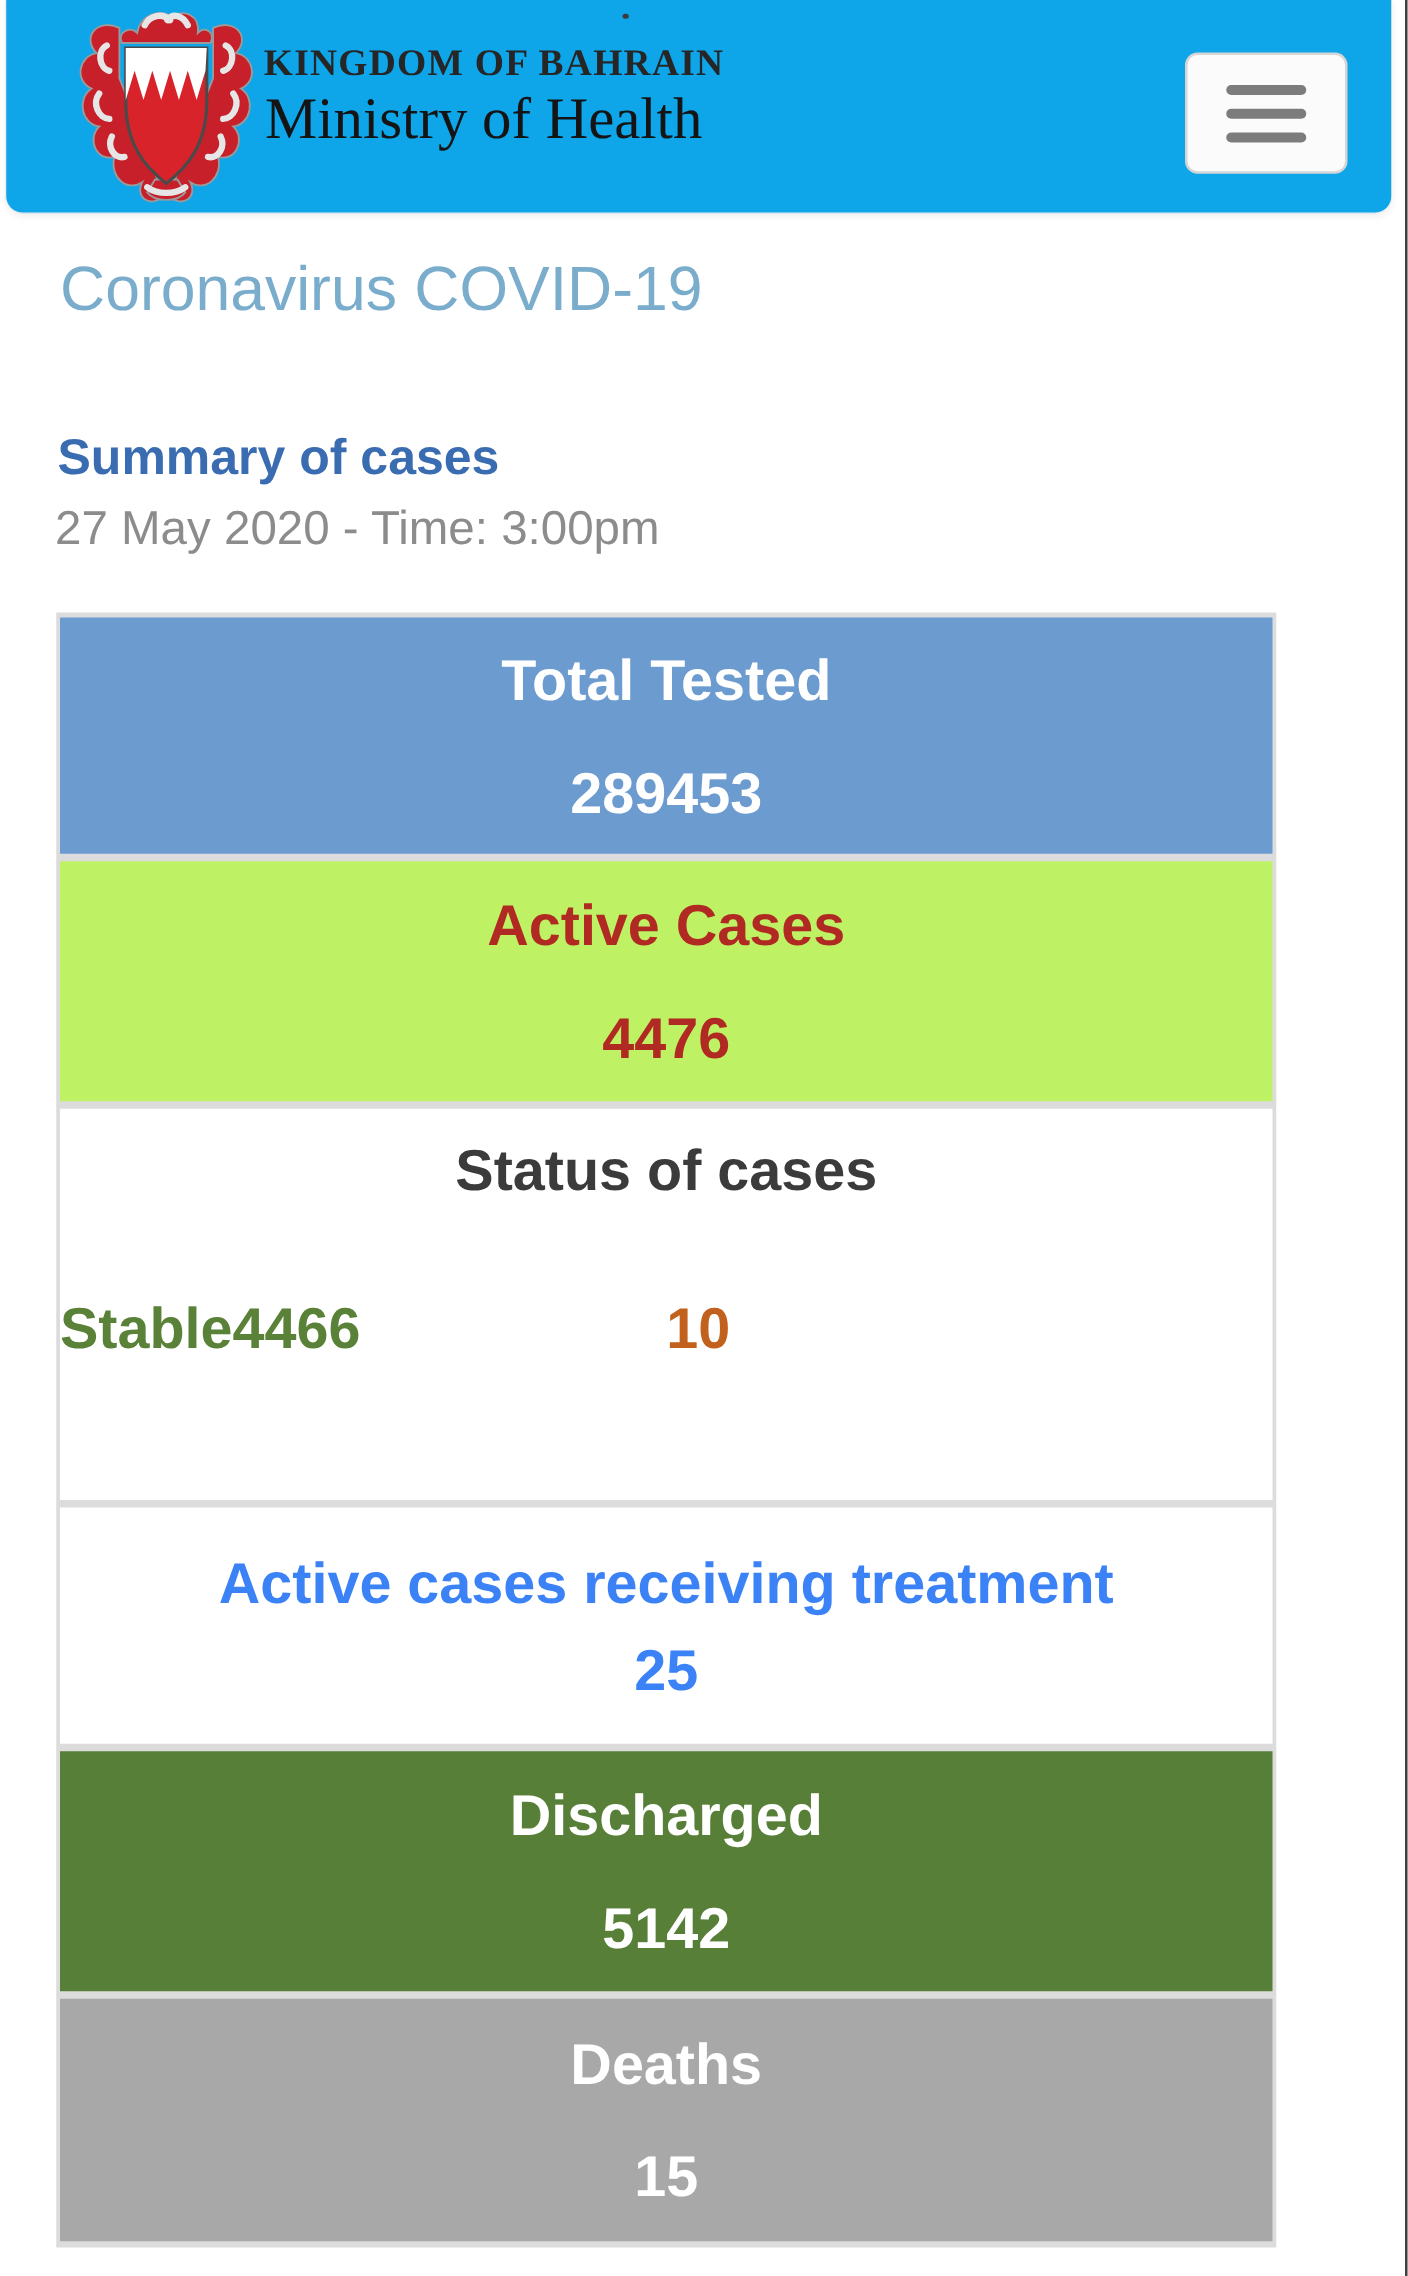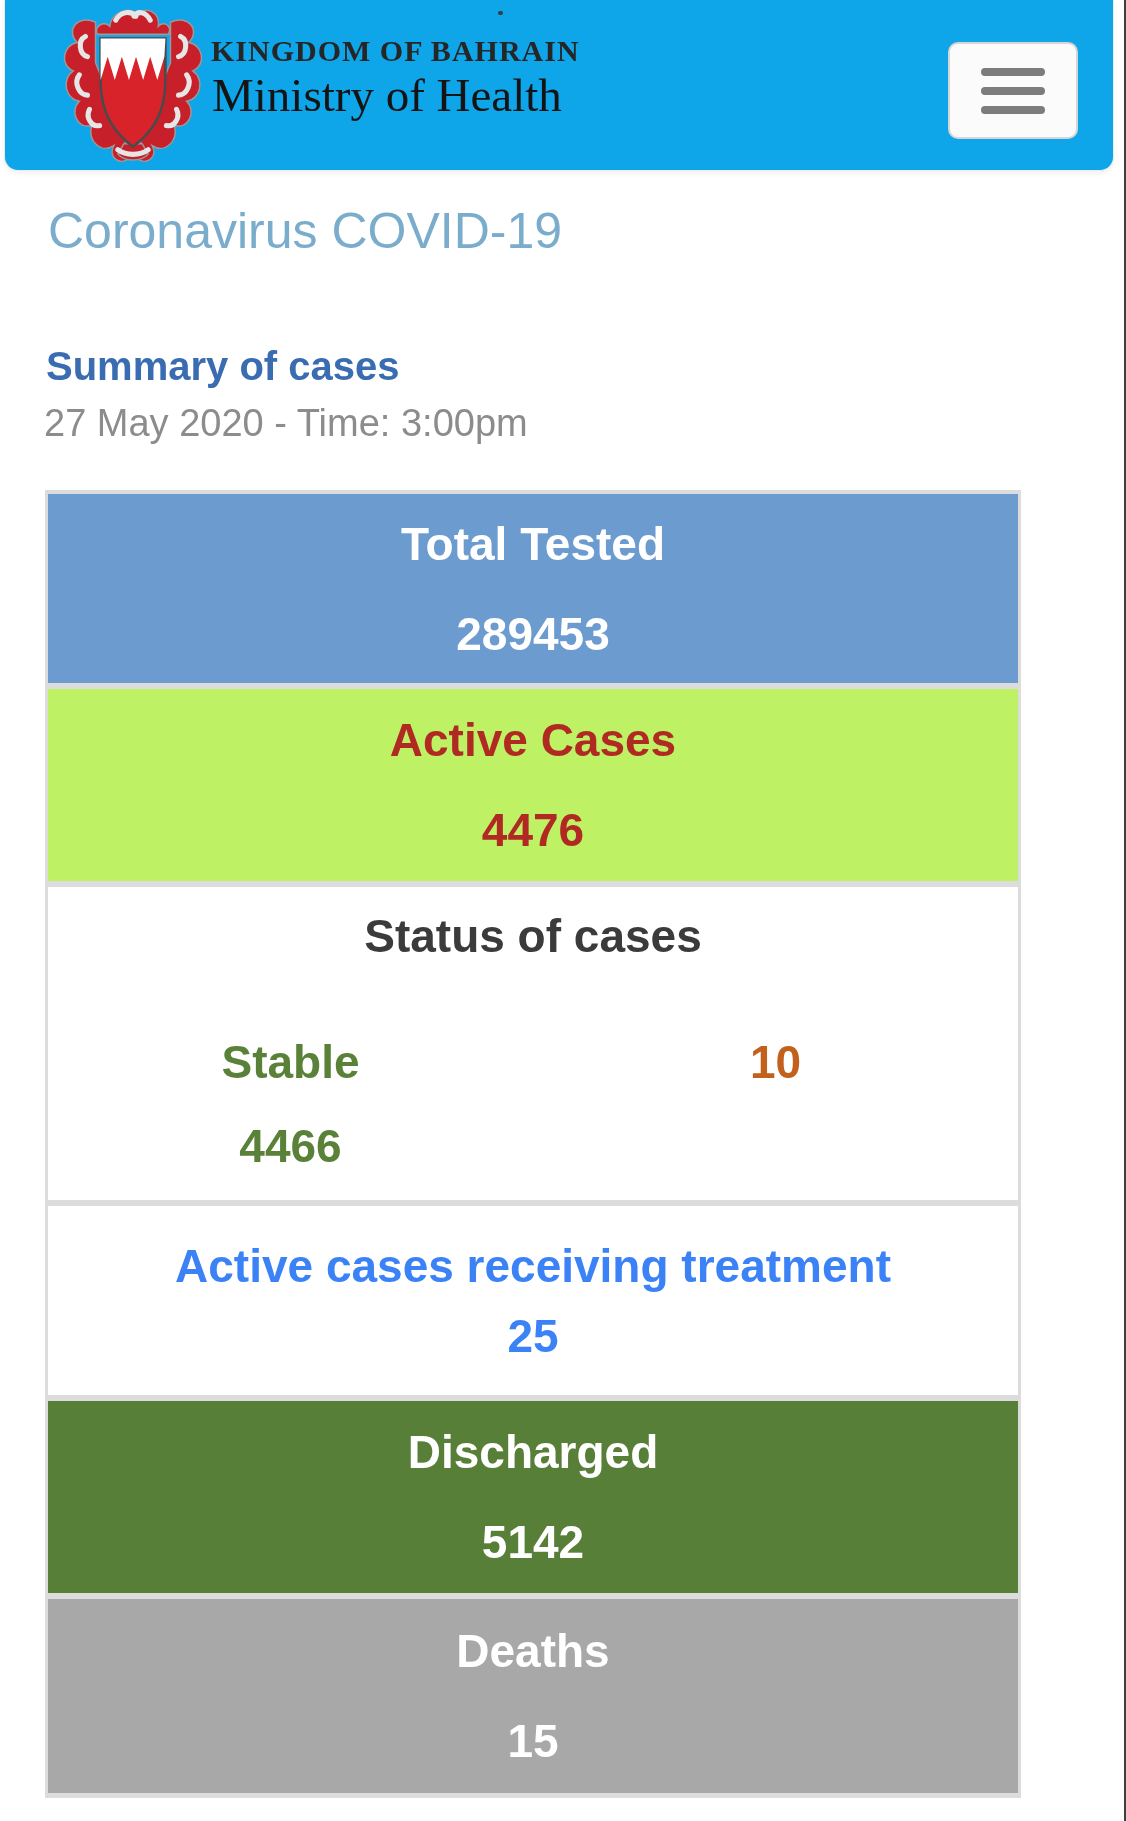--- a/index.html
+++ b/index.html
@@ -64,21 +64,21 @@
   }
   .row-blue{background:#6c9bd0;color:#ffffff;height:189px;}
   .row-active{background:#bef264;color:#b02a23;height:192px;}
   .row-status{background:#ffffff;height:313px;gap:0;justify-content:flex-start;}
   .row-treat{background:#ffffff;color:#3b82f6;height:189px;gap:16px;}
   .row-green{background:#587f38;color:#ffffff;height:192px;}
   .row-gray{background:#a8a8a8;color:#ffffff;height:194px;}
 
   .status-heading{color:#3b3b3b;margin-top:22px;}
   .status-cols{display:flex;width:100%;margin-top:72px;}
-  .status-col{flex:1;display:flex;flex-direction:column;align-items:center;gap:30px;}
+  .status-col{flex:1;display:flex;flex-direction:row;align-items:center;}
   .stable{color:#5a8138;}
   .critical{color:#c2611d;}
 </style>
 </head>
 <body>
 
 <div class="header">
 
   <svg class="logo" viewBox="0 0 150 160">
 

